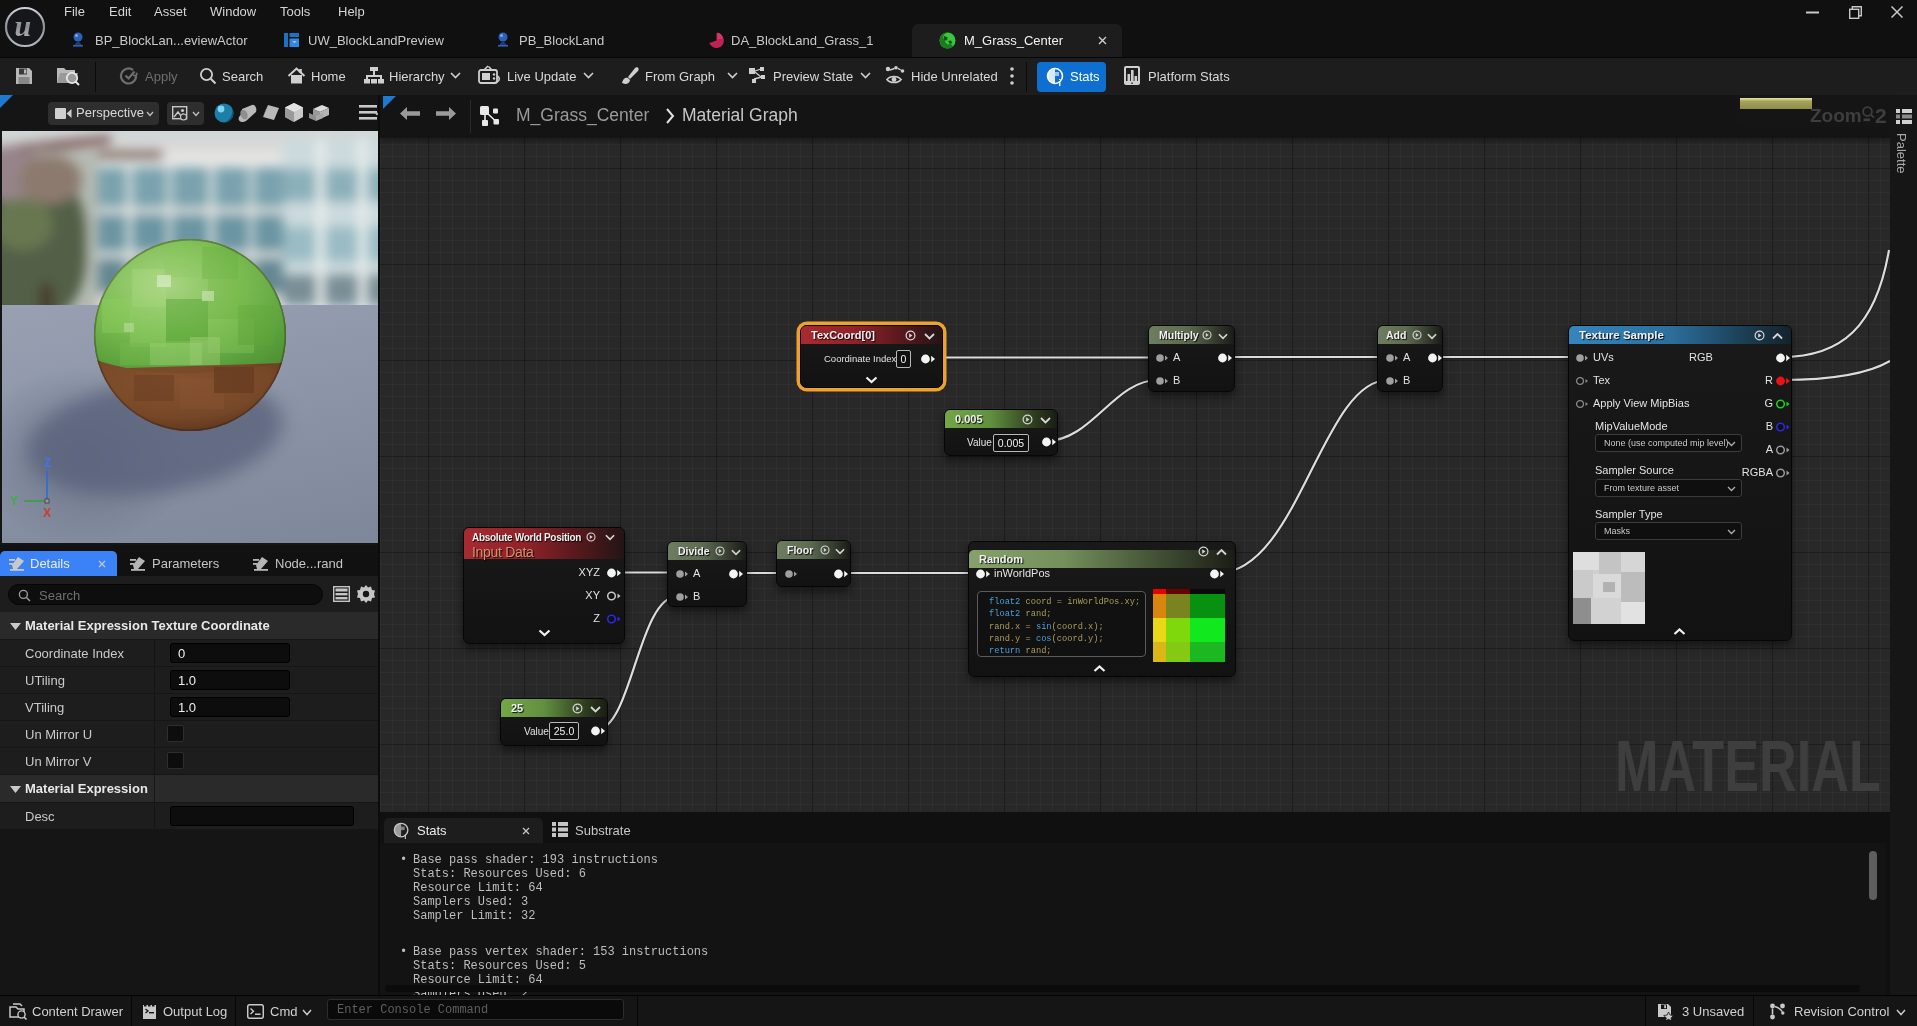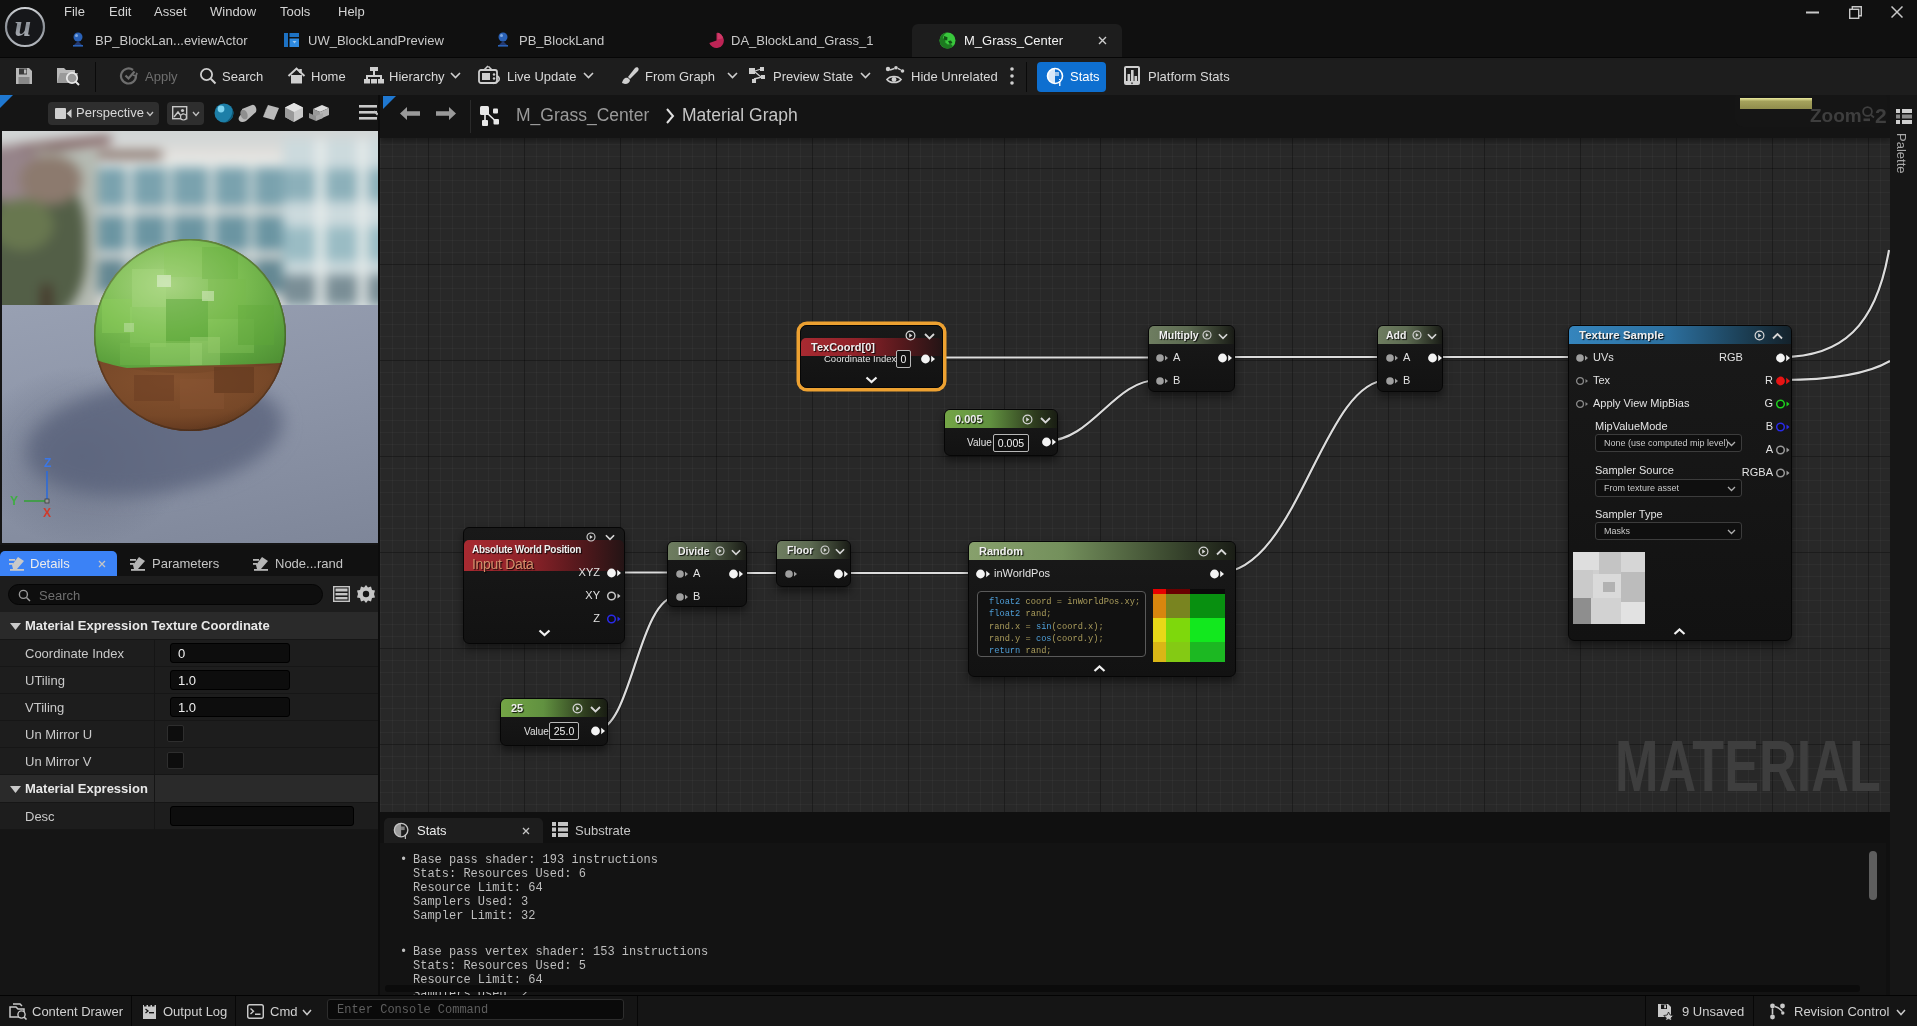--- a/index.html
+++ b/index.html
@@ -46,24 +46,24 @@
 #crumbbar { position:absolute; left:0; top:0; width:1510px; height:43px; background:#141414;
   box-shadow:0 3px 6px rgba(0,0,0,0.35); }
 #watermark { position:absolute; left:1235px; top:630px; font-size:72px; font-weight:bold;
   color:#3e3e3e; line-height:1.15; letter-spacing:0px; transform:scaleX(0.725); transform-origin:left; }
 
 .node { position:absolute; background:linear-gradient(#191919,#121212); border:1px solid #060606;
   border-radius:6px; box-shadow:0 5px 9px rgba(0,0,0,0.45); }
 .ntitle { position:absolute; left:0; top:0; right:0; height:19px; border-radius:5px 5px 0 0;
   font-size:13px; font-weight:bold; color:#efefef; line-height:19px; padding-left:10px;
   text-shadow:1px 1px 1px rgba(0,0,0,0.9); }
-.t-red { background:linear-gradient(90deg,#a82a31 0%,#8e2229 40%,#58191d 70%,#241415 100%);margin-top:12px; }
+.t-red { background:linear-gradient(90deg,#a82a31 0%,#8e2229 40%,#58191d 70%,#241415 100%); }
 .t-grn1 { background:linear-gradient(90deg,#74a546 0%,#619140 40%,#2e3c1e 80%,#191d13 100%); }
 .t-sage { background:linear-gradient(90deg,#6e7d60 0%,#5d6b52 45%,#2c3226 85%,#191b16 100%); }
-.t-sagew { background:linear-gradient(90deg,#87a06c 0%,#74905c 35%,#3c4a30 75%,#1a1d16 100%); }
+.t-sagew { background:linear-gradient(90deg,#87a06c 0%,#74905c 35%,#3c4a30 75%,#1a1d16 100%);margin-top:8px; }
 .t-blue { background:linear-gradient(90deg,#3585bd 0%,#2c6f9e 45%,#1b3d52 80%,#14222b 100%); }
 .pin { position:absolute; }
 .tico { position:absolute; top:4px; }
 .plabel { position:absolute; font-size:13px; color:#e2e2e2; }
 .vbox { position:absolute; height:18px; background:#101010; border:1px solid #b8b8b8; border-radius:2px;
   color:#f0f0f0; font-size:13px; line-height:16px; text-align:center; }
 .ndrop { position:absolute; left:26px; width:147px; height:18px; background:#0f0f0f; border:1px solid #3c3c3c;
   border-radius:3px; color:#c9c9c9; font-size:9px; line-height:16px; padding-left:8px; white-space:nowrap; overflow:hidden; }
 
 #palette { position:absolute; left:1890px; top:95px; width:27px; height:900px; background:#161616; }
@@ -648,21 +648,21 @@
     <span class="plabel" style="left:26px;top:138px;font-size:11px">Sampler Source</span>
     <div class="ndrop" style="top:153px">From texture asset
       <svg class="icon" style="right:5px;top:6px" width="9" height="6" viewBox="0 0 9 6">
             <path d="M1 1 L4.5 4.5 L8 1" fill="none" stroke="#b0b0b0" stroke-width="1.3"></path>
           </svg></div>
     <span class="plabel" style="left:26px;top:182px;font-size:11px">Sampler Type</span>
     <div class="ndrop" style="top:196px">Masks
       <svg class="icon" style="right:5px;top:6px" width="9" height="6" viewBox="0 0 9 6">
             <path d="M1 1 L4.5 4.5 L8 1" fill="none" stroke="#b0b0b0" stroke-width="1.3"></path>
           </svg></div>
-    <span class="plabel" style="left:120px;top:25px;width:84px;text-align:center;font-size:11px">RGB</span>
+    <span class="plabel" style="left:120px;top:25px;width:84px;text-align:left;font-size:11px">RGB</span>
     <svg class="pin" style="left:206px;top:27px" width="16" height="10" viewBox="0 0 16 10">
           <circle cx="5.5" cy="5" r="4.4" fill="#f4f4f4"></circle>
           <path d="M11.2 1.8 L15 5 L11.2 8.2 Z" fill="#f4f4f4"></path>
         </svg>
     <span class="plabel" style="left:120px;top:48px;width:84px;text-align:right;font-size:11px">R</span>
     <svg class="pin" style="left:206px;top:50px" width="16" height="10" viewBox="0 0 16 10">
           <circle cx="5.5" cy="5" r="4.4" fill="#e81414"></circle>
           <path d="M11.2 1.8 L15 5 L11.2 8.2 Z" fill="#e81414"></path>
         </svg>
     <span class="plabel" style="left:120px;top:71px;width:84px;text-align:right;font-size:11px">G</span>
@@ -949,21 +949,21 @@
     <span style="position:absolute;left:9px;top:3px;font-family:'Liberation Mono',monospace;font-size:12px;color:#5f5f5f">Enter Console Command</span>
   </div>
   <div class="sbsep" style="left:637px"></div>
   <div class="sbsep" style="left:1645px"></div>
   <svg class="icon" style="left:1657px;top:7px" width="18" height="17" viewBox="0 0 18 17">
         <path d="M1 1 H11 L14 4 V14 H1 Z" fill="#c9c9c9"></path>
         <rect x="4" y="1.5" width="6" height="4.5" fill="#151515"></rect>
         <rect x="7.2" y="2.2" width="1.8" height="3" fill="#c9c9c9"></rect>
         <path d="M11.5 9 L13 12 L16.5 12.5 L14 15 L14.8 18 L11.5 16.3 L8.5 18 L9.3 15 L6.8 12.5 L10.2 12 Z" fill="#c9c9c9" stroke="#151515" stroke-width="0.8"></path>
       </svg>
-  <span class="sbtxt" style="left:1682px">9 Unsaved</span>
+  <span class="sbtxt" style="left:1682px">3 Unsaved</span>
   <div class="sbsep" style="left:1753px"></div>
   <svg class="icon" style="left:1768px;top:6px" width="19" height="19" viewBox="0 0 19 19">
         <circle cx="4.5" cy="15" r="2.4" fill="#c9c9c9"></circle>
         <circle cx="4.5" cy="4" r="2.4" fill="#c9c9c9"></circle>
         <circle cx="14.5" cy="4" r="2.4" fill="#c9c9c9"></circle>
         <path d="M4.5 6.5 V12.5 M6.8 4.6 C10 5.5 13 7 14.2 9.5" stroke="#c9c9c9" stroke-width="1.6" fill="none"></path>
         <circle cx="14.8" cy="11" r="1.7" fill="#c9c9c9"></circle>
       </svg>
   <span class="sbtxt" style="left:1794px">Revision Control</span>
   <svg class="icon" style="left:1896px;top:13px" width="10" height="7" viewBox="0 0 10 7">

